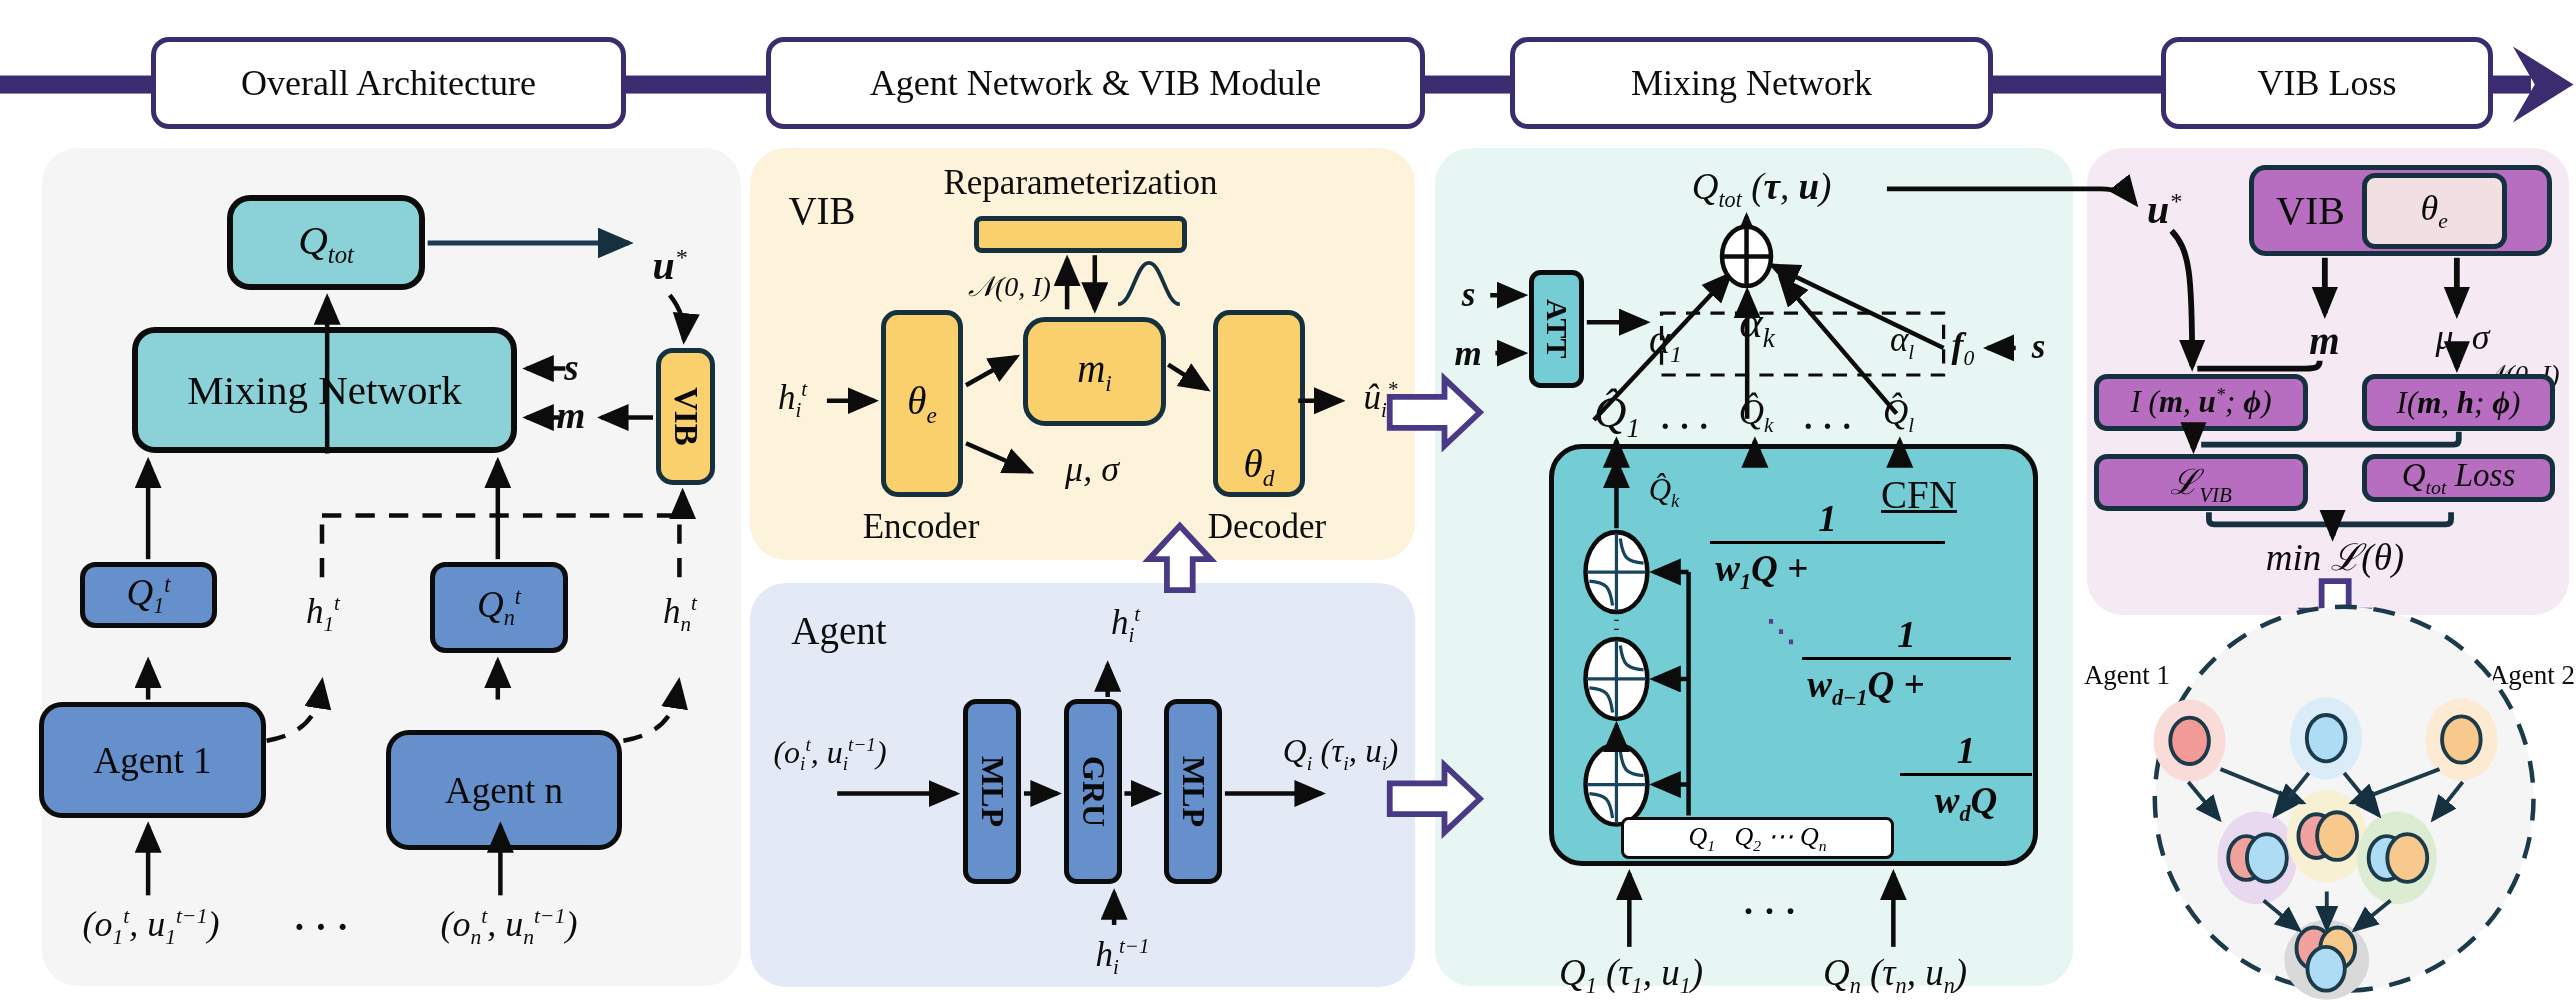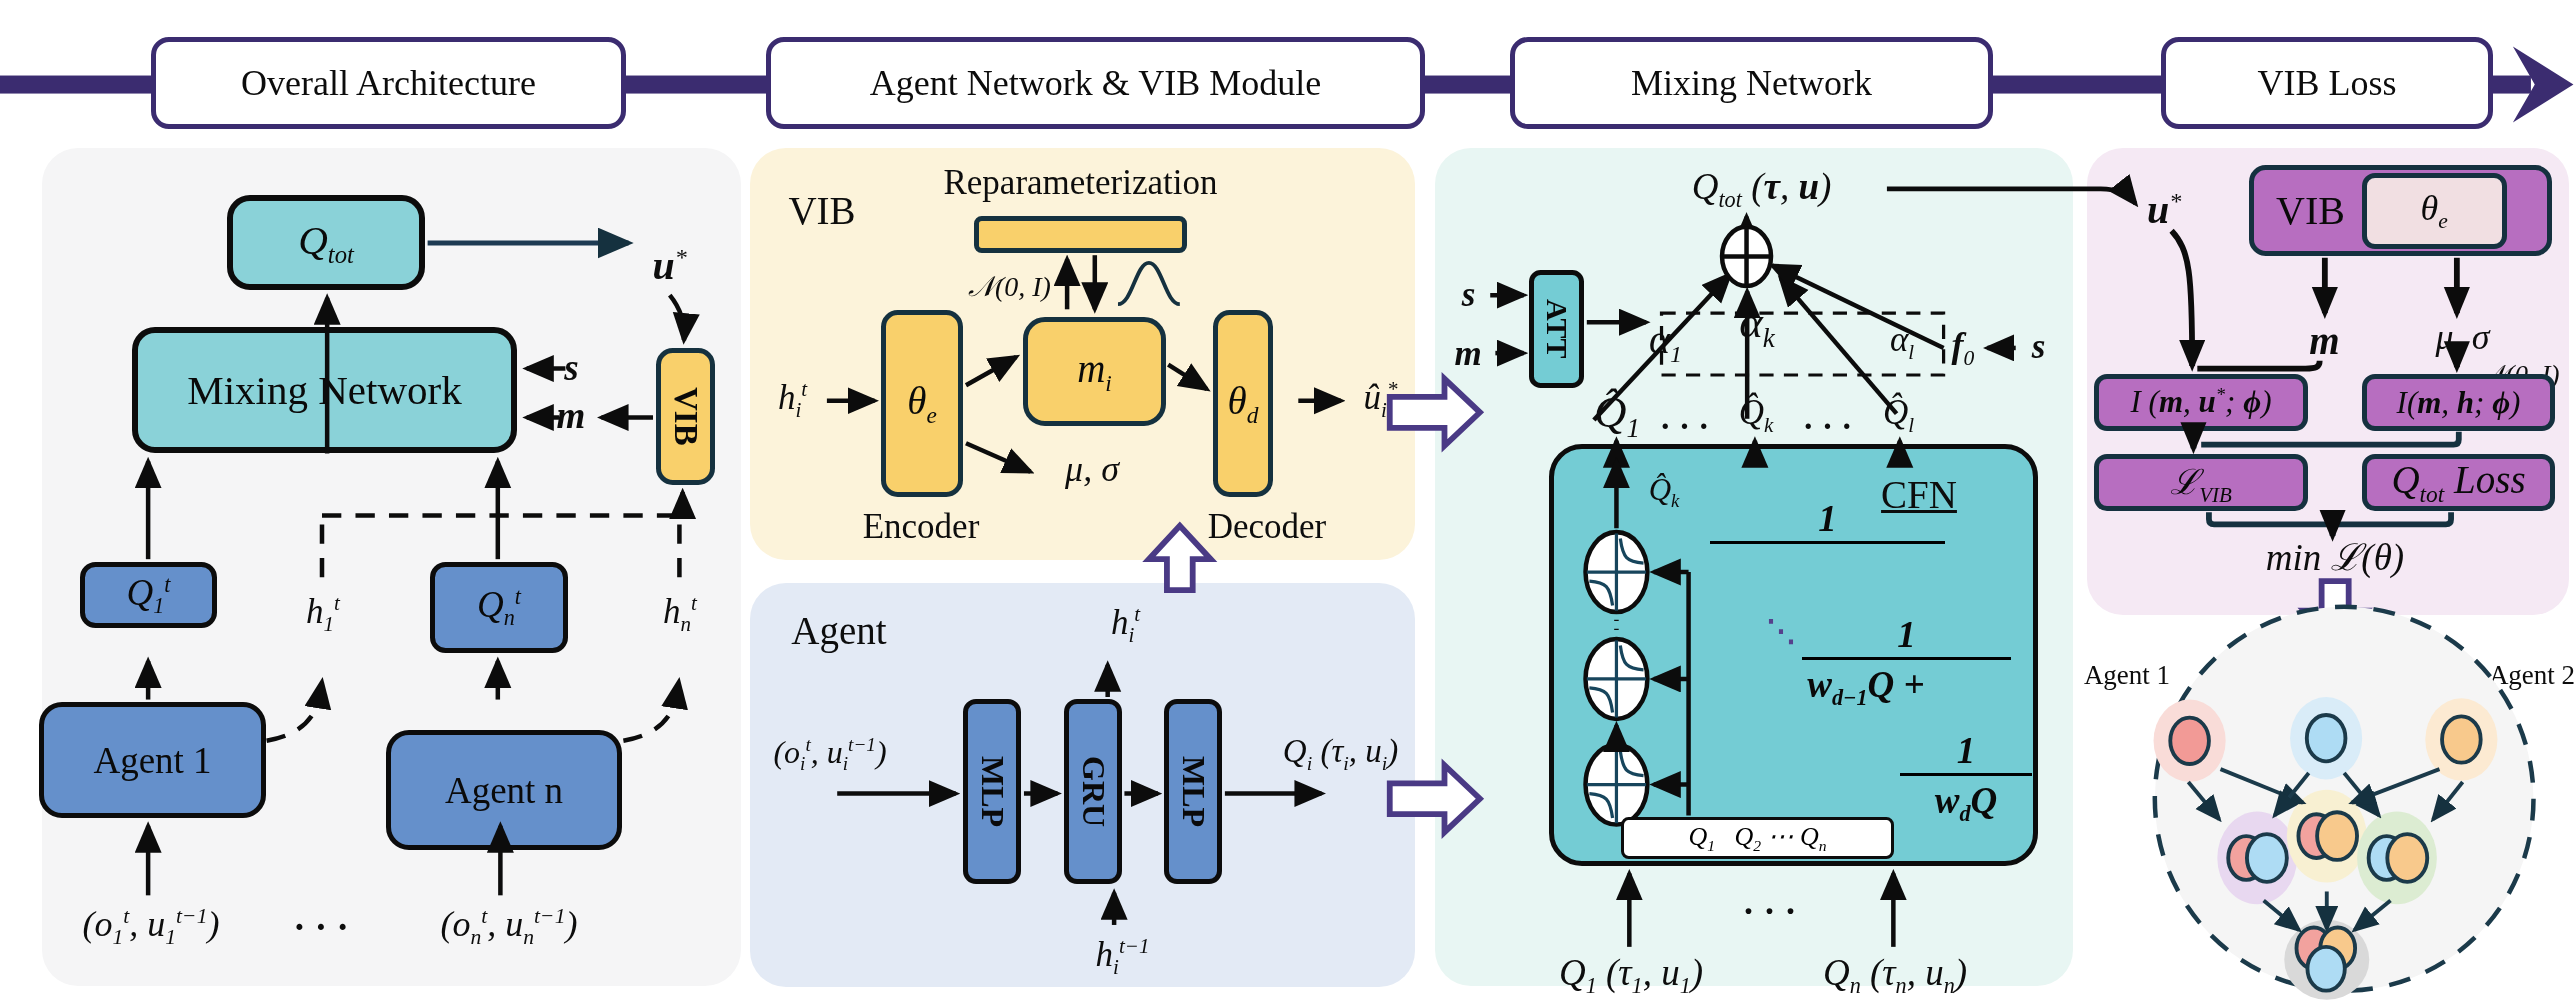--- a/index.html
+++ b/index.html
@@ -120,21 +120,21 @@
 <div class="box yellow" style="left:974px;top:216px;width:213px;height:37px;border-radius:7.7px;"></div>
 <div class="lbl" style="left:952px;top:269px;width:115px;height:36px;font-size:28px;">
     <span>𝒩(0, I)</span>
   </div>
 <div class="box yellow" style="left:881px;top:310px;width:82px;height:187px;font-size:39px;">
     <span>θ<sub>e</sub></span>
   </div>
 <div class="box yellow" style="left:1023px;top:317px;width:143px;height:109px;border-radius:22px;font-size:39px;">
     <span>m<sub>i</sub></span>
   </div>
-<div class="box yellow" style="left:1213px;top:310px;width:60px;height:187px;font-size:39px;">
+<div class="box yellow" style="left:1213px;top:310px;width:92px;height:187px;font-size:39px;align-items:flex-end;">
     <span>θ<sub>d</sub></span>
   </div>
 <div class="lbl" style="left:1042px;top:448px;width:100px;height:43px;font-size:36px;">
     <span>μ, σ</span>
   </div>
 <div class="lbl" style="left:759px;top:370px;width:67px;height:59px;font-size:35px;">
     <span>h<sub>i</sub><sup>t</sup></span>
   </div>
 <div class="lbl" style="left:1347px;top:370px;width:67px;height:59px;font-size:35px;">
     <span>û<sub>i</sub><sup>*</sup></span>
@@ -216,20 +216,21 @@
 <div class="box teal" style="left:1549px;top:444px;width:489px;height:422px;border-radius:33px;"></div>
 <div class="lbl up" style="left:1861px;top:470px;width:116px;height:50px;font-size:39px;z-index:5;text-decoration:underline;">
     <span>CFN</span>
   </div>
 <div class="lbl" style="left:1633px;top:465px;width:62px;height:54px;font-size:31px;z-index:5;">
     <span>Q̂<sub>k</sub></span>
   </div>
 <div class="frac" style="left:1710px;top:497px;width:235px;font-size:37px;">
   <div class="num">1</div>
   <div class="bar"></div>
+  <div class="den"><b>w</b><sub>1</sub><b>Q</b> +</div>
 </div>
 <div class="ddots" style="left:1766px;top:613px;font-size:30px;"><span>⋱</span></div>
 <div class="frac" style="left:1802px;top:613px;width:209px;font-size:37px;">
   <div class="num">1</div>
   <div class="bar"></div>
   <div class="den"><b>w</b><sub>d−1</sub><b>Q</b> +</div>
 </div>
 <div class="frac" style="left:1900px;top:729px;width:132px;font-size:37px;">
   <div class="num">1</div>
   <div class="bar"></div>
@@ -268,21 +269,21 @@
   </div>
 <div class="box purple" style="left:2094px;top:374px;width:214px;height:57px;font-size:31px;">
     <span>I (<b>m</b>, <b>u</b><sup>*</sup>; <b>ϕ</b>)</span>
   </div>
 <div class="box purple" style="left:2362px;top:374px;width:193px;height:57px;font-size:31px;">
     <span>I(<b>m</b>, <b>h</b>; <b>ϕ</b>)</span>
   </div>
 <div class="box purple" style="left:2094px;top:454px;width:214px;height:57px;font-size:35px;">
     <span>ℒ<sub>VIB</sub></span>
   </div>
-<div class="box purple" style="left:2362px;top:454px;width:193px;height:57px;font-size:39px;">
+<div class="box purple" style="left:2362px;top:454px;width:193px;height:48px;font-size:33px;">
     <span>Q<sub>tot</sub> Loss</span>
   </div>
 <div class="lbl" style="left:2235px;top:536px;width:200px;height:45px;font-size:37px;">
     <span>min ℒ(θ)</span>
   </div>
 <div class="lbl up" style="left:2069px;top:657px;width:116px;height:36px;font-size:27px;">
     <span>Agent 1</span>
   </div>
 <div class="lbl up" style="left:2275px;top:653px;width:116px;height:36px;font-size:27px;">
     <span>Agent 2</span>

